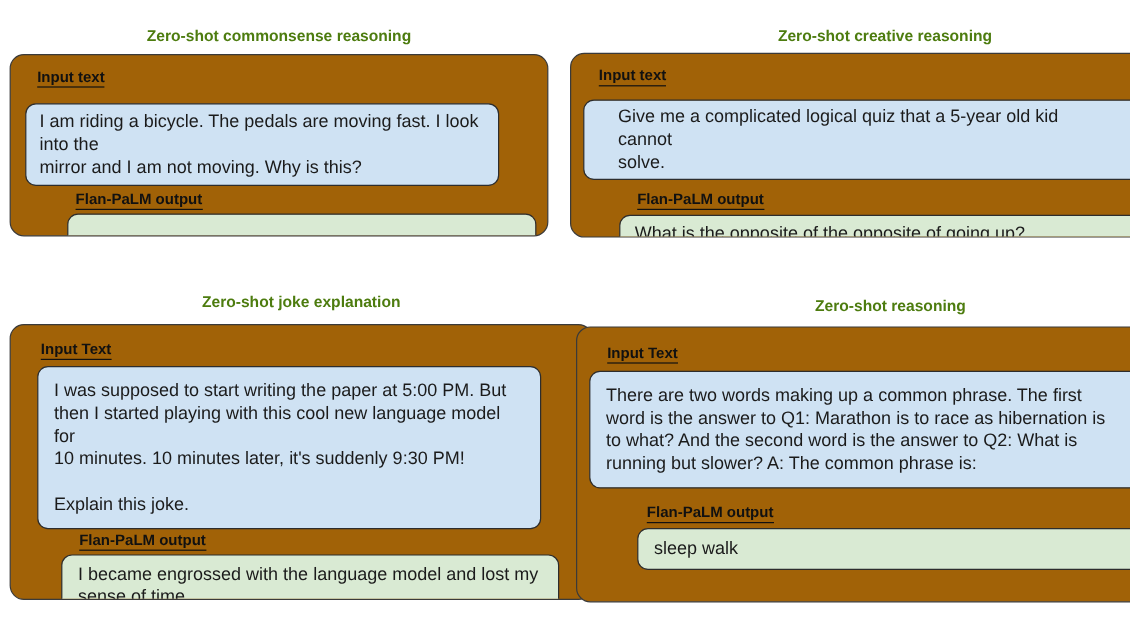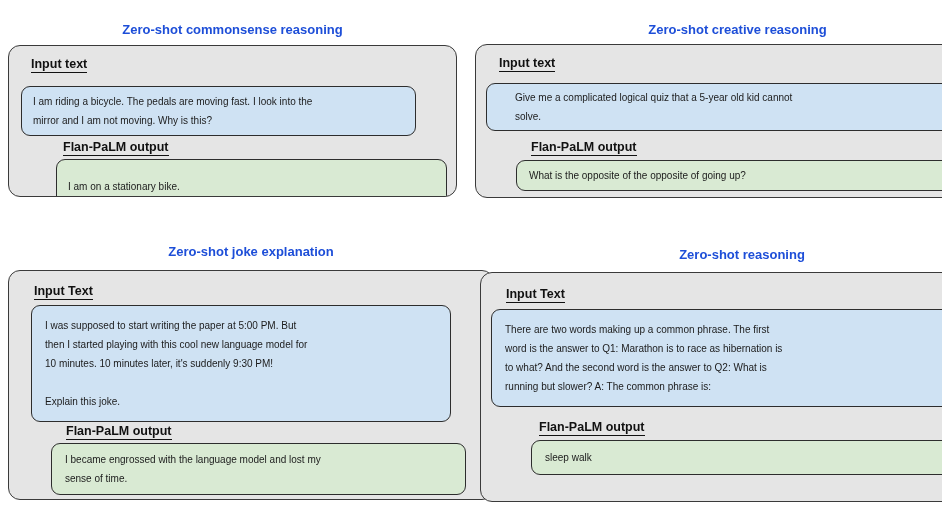--- a/index.html
+++ b/index.html
@@ -20,29 +20,29 @@
   .g1 { left: 8px;   top: 22px;  width: 449px; }
   .g2 { left: 475px; top: 22px;  width: 525px; }
   .g3 { left: 8px;   top: 244px; width: 486px; }
   .g4 { left: 480px; top: 247px; width: 524px; }
 
   .title {
     text-align: center;
     font-weight: bold;
     font-size: 13px;
     line-height: 15px;
-    color: #1d4ed8;
+    color: #4d7c0f;
     margin-bottom: 8px;
   }
   .g2 .title { margin-bottom: 7px; }
   .g3 .title { margin-bottom: 11px; }
   .g4 .title { margin-bottom: 10px; }
 
   .card {
-    background: #e5e5e5;
+    background: #a16207;
     border: 1.5px solid #3a3a3a;
     border-radius: 12px;
     box-sizing: border-box;
     overflow: hidden;
   }
   .g1 .card { height: 152px; }
   .g2 .card { height: 154px; }
   .g3 .card { height: 230px; }
   .g4 .card { height: 230px; }
 
@@ -54,21 +54,21 @@
     border-bottom: 1.8px solid #111111;
     padding-bottom: 1px;
     color: #111111;
   }
   .input-label  { margin: 11px 0 0 22px; }
   .output-label { margin: 4px 0 0 54px; }
 
   .bubble {
     border: 1.3px solid #2d2d2d;
     border-radius: 9px;
-    font-size: 10px;
+    font-size: 15px;
     line-height: 19px;
     box-sizing: border-box;
     white-space: pre-line;
     color: #1b1b1b;
   }
   .bubble-input  { background: #cfe2f3; margin: 13px 40px 0 12px; padding: 5px 11px; }
   .bubble-output { background: #d9ead3; margin: 3px 9px 0 47px;  padding: 17px 11px; }
 
   
   .g2 .input-label   { margin: 11px 0 0 23px; }

